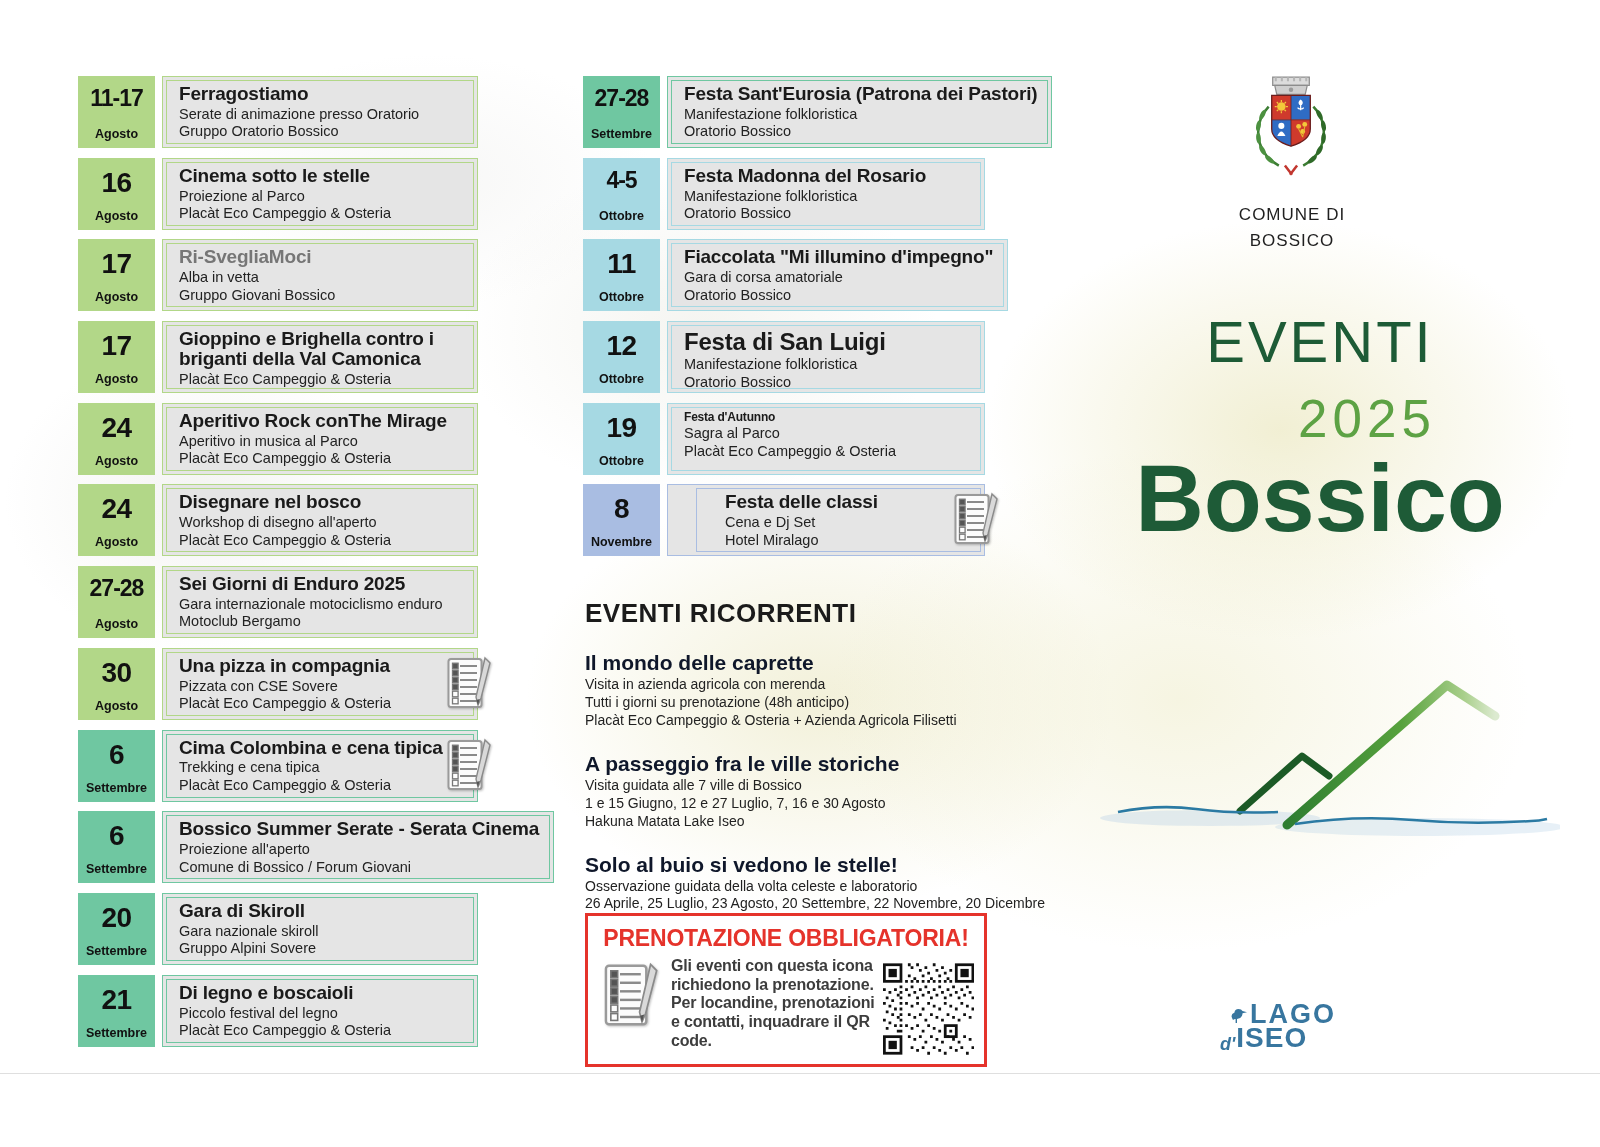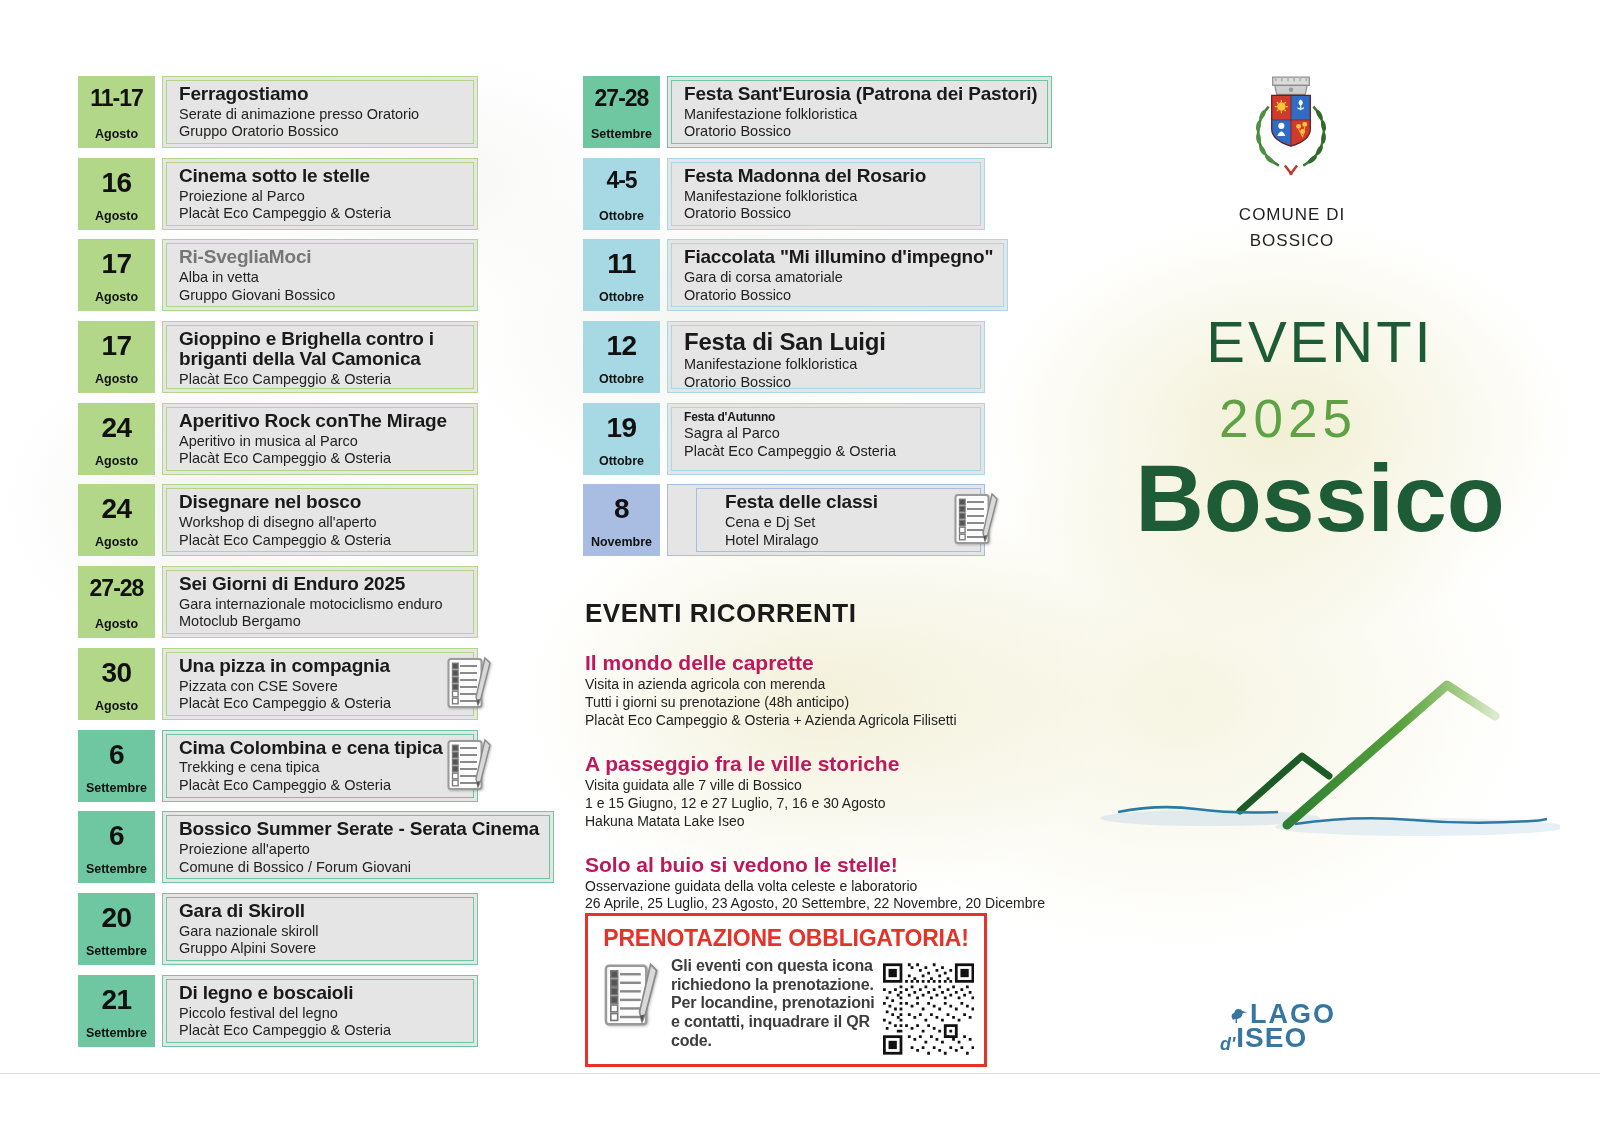--- a/index.html
+++ b/index.html
@@ -37,37 +37,37 @@
   .theme-teal   .event-card,.theme-teal   .event-card-inner{border-color:var(--teal,#6fc7a1);}
   .theme-blue   .date-box{background:var(--blue,#a6d9e3);}
   .theme-blue   .event-card,.theme-blue   .event-card-inner{border-color:var(--blue,#a6d9e3);}
   .theme-violet .date-box{background:var(--violet,#a9bde2);}
   .theme-violet .event-card,.theme-violet .event-card-inner{border-color:var(--violet,#a9bde2);padding-left:28px;}
   .notepad-icon{position:absolute;right:-14px;top:7px;width:44px;height:54px;filter:drop-shadow(1px 1px 1px rgba(0,0,0,.25));}
   
   #recurring{position:absolute;left:585px;top:598px;width:492px;}
   .rec-heading{font-size:26px;font-weight:bold;letter-spacing:.5px;color:#1b1b1b;}
   .rec-item{margin-top:23px;}
-  .rec-title{font-size:21px;font-weight:bold;line-height:1.05;color:#be185d;}
+  .rec-title{font-size:21px;font-weight:bold;line-height:1.05;color:#0f172a;}
   .rec-lines{font-size:14px;line-height:1.28;margin-top:2px;color:#222;white-space:nowrap;}
   
   #booking{position:absolute;left:585px;top:913px;width:402px;height:154px;box-sizing:border-box;
     border:3px solid var(--red,#e5332b);background:#fff;}
   .book-heading{margin-top:9px;text-align:center;font-size:23px;font-weight:bold;color:var(--red,#e5332b);letter-spacing:-.2px;}
   .book-row{display:flex;align-items:flex-start;margin-top:5px;padding:0 10px 0 16px;}
   .book-icon{width:54px;height:66px;margin-top:5px;flex:0 0 54px;filter:drop-shadow(1px 1px 1px rgba(0,0,0,.25));}
   .book-text{width:232px;margin-left:13px;font-size:16px;font-weight:bold;color:#3d3d3d;line-height:1.17;letter-spacing:-.2px;}
   .qr-code{width:100px;height:100px;margin-left:auto;margin-top:2px;}
   
   .crest{position:absolute;left:1234px;top:68px;width:114px;height:128px;}
   .crest-caption{position:absolute;left:1178px;top:202px;width:228px;text-align:center;
     font-size:17px;letter-spacing:1px;color:#1f1f1f;line-height:1.55;}
   .title-eventi{position:absolute;left:1100px;top:308px;width:440px;text-align:center;
     font-size:58px;letter-spacing:3px;color:var(--title_dark,#1d5b36);}
-  .title-year{position:absolute;left:1068px;top:388px;width:440px;text-align:center;
+  .title-year{position:absolute;left:1147px;top:388px;width:440px;text-align:center;
     font-size:53px;letter-spacing:5px;color:var(--year_green,#5da244);}
   .title-town{position:absolute;left:1090px;top:444px;width:460px;text-align:center;
     font-size:95px;font-weight:bold;color:var(--town_green,#1e5b37);}
   .mountains{position:absolute;left:1090px;top:628px;width:470px;height:215px;}
   
   .lago{position:absolute;left:1220px;top:980px;color:var(--lago_blue,#38769f);}
   .lago-top{display:flex;align-items:flex-end;margin-left:8px;margin-top:22px;}
   .lago-bird{width:20px;height:18px;margin-right:2px;margin-bottom:1px;}
   .lago-word{font-size:27px;font-weight:bold;letter-spacing:2px;line-height:.9;}
   .lago-bottom{display:flex;align-items:flex-end;margin-top:0;}

